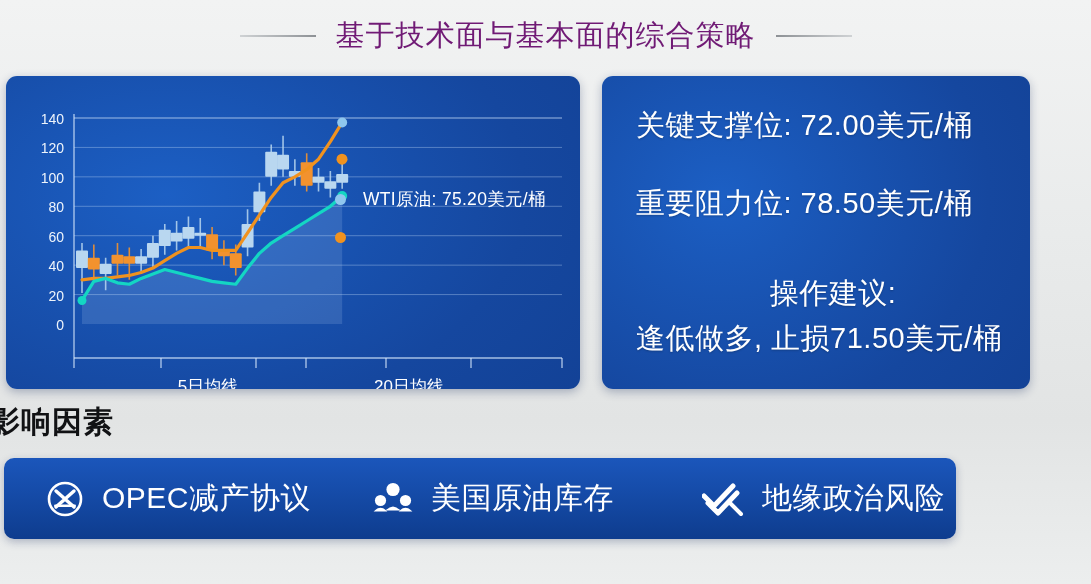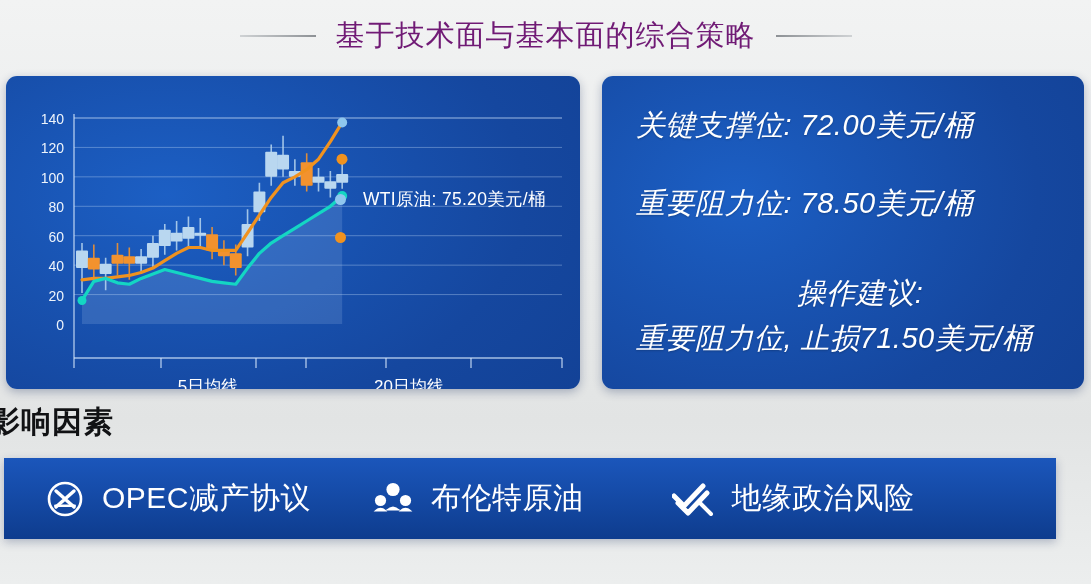--- a/index.html
+++ b/index.html
@@ -26,21 +26,21 @@
   }
 
   
   .panel {
     position: absolute; border-radius: 11px;
     background: radial-gradient(130% 150% at 28% 38%, #1c5fc4 0%, #15479f 48%, #0f3a8a 100%);
     box-shadow: 0 3px 10px rgba(20,40,90,.30);
     overflow: hidden;
   }
   #chart-panel { left: 6px; top: 76px; width: 574px; height: 313px; }
-  #levels-panel { left: 602px; top: 76px; width: 482px; height: 313px; padding: 30px 0 0 34px; font-style: italic; }
+  #levels-panel { left: 602px; top: 76px; width: 428px; height: 313px; padding: 30px 0 0 34px; }
 
   
   #chart-svg { position: absolute; left: 0; top: 0; }
   .legend-wrap { position: absolute; left: 328px; top: 104px; }
   .legend-row { display: flex; align-items: center; gap: 17px; height: 38px; }
   .legend-dot { width: 11px; height: 11px; border-radius: 50%; flex: 0 0 auto; margin-left: 1px;}
   .legend-label { color: #ffffff; font-size: 17.5px; white-space: nowrap; letter-spacing: .3px; }
 
   
   .level-line {
@@ -53,22 +53,22 @@
 
   
   #factors-heading {
     position: absolute; left: -10px; top: 402px;
     font-size: 30px; font-weight: bold; color: #111214;
     letter-spacing: 1px; white-space: nowrap;
   }
 
   
   #factors-bar {
-    position: absolute; left: 4px; top: 458px; width: 1052px; height: 81px;
-    border-radius: 0;
+    position: absolute; left: 4px; top: 458px; width: 952px; height: 81px;
+    border-radius: 10px;
     background: linear-gradient(180deg,#1b56bb 0%, #1449a4 52%, #0e3c8e 100%);
     box-shadow: 0 3px 9px rgba(20,40,90,.28);
     display: flex; align-items: center;
   }
   .factor-item { display: flex; align-items: center; gap: 18px; }
   .factor-label { color: #ffffff; font-size: 30px; white-space: nowrap; letter-spacing: .5px; }
   #factor-0 { margin-left: 42px; }
   #factor-1 { margin-left: 62px; }
   #factor-2 { margin-left: 88px; }
   .ficon { flex: 0 0 auto; display: block; }
@@ -174,21 +174,21 @@
     <div class="legend-row">
       <span class="legend-dot" style="background:#f0921f"></span>
     </div>
   </div>
 </div>
 
 <div class="panel" id="levels-panel">
   <div class="level-line" id="level-support">关键支撑位: 72.00美元/桶</div>
   <div class="level-line" id="level-resist">重要阻力位: 78.50美元/桶</div>
   <div class="level-line" id="advice-label">操作建议:</div>
-  <div class="level-line" id="advice-text">重要阻力位, 止损71.50美元/桶</div>
+  <div class="level-line" id="advice-text">逢低做多, 止损71.50美元/桶</div>
 </div>
 
 <div id="factors-heading">影响因素</div>
 
 <div id="factors-bar">
 
   <div class="factor-item" id="factor-0">
     <svg class="ficon" width="38" height="38" viewBox="0 0 38 38">
       <circle cx="19" cy="19" r="16" fill="none" stroke="#fff" stroke-width="2.6"></circle>
       <path d="M10 11 L19 19 L28 11 M10 27 L19 19 L28 27" fill="none" stroke="#fff" stroke-width="3.4" stroke-linecap="round" stroke-linejoin="round"></path>
@@ -199,21 +199,21 @@
 
   <div class="factor-item" id="factor-1">
     <svg class="ficon" width="40" height="38" viewBox="0 0 40 38">
       <circle cx="20" cy="9.5" r="6.6" fill="#fff"></circle>
       <circle cx="7.5" cy="20.5" r="5.6" fill="#fff"></circle>
       <circle cx="32.5" cy="20.5" r="5.6" fill="#fff"></circle>
       <path d="M12.6 30.5 q7.4-8 14.8 0 z" fill="#fff"></path>
       <path d="M0.6 31.5 q6.9-7.4 13.8 0 z" fill="#fff"></path>
       <path d="M25.6 31.5 q6.9-7.4 13.8 0 z" fill="#fff"></path>
     </svg>
-    <span class="factor-label">布伦特原油</span>
+    <span class="factor-label">美国原油库存</span>
   </div>
 
   <div class="factor-item" id="factor-2">
     <svg class="ficon" width="42" height="38" viewBox="0 0 42 38">
       <path d="M2 16 L12 26 L31 6" fill="none" stroke="#fff" stroke-width="5" stroke-linecap="round" stroke-linejoin="round"></path>
       <path d="M6 23 L16 33 L35 13" fill="none" stroke="#fff" stroke-width="5" stroke-linecap="round" stroke-linejoin="round"></path>
       <path d="M27 22 L39 34" fill="none" stroke="#fff" stroke-width="4" stroke-linecap="round"></path>
     </svg>
     <span class="factor-label">地缘政治风险</span>
   </div>

